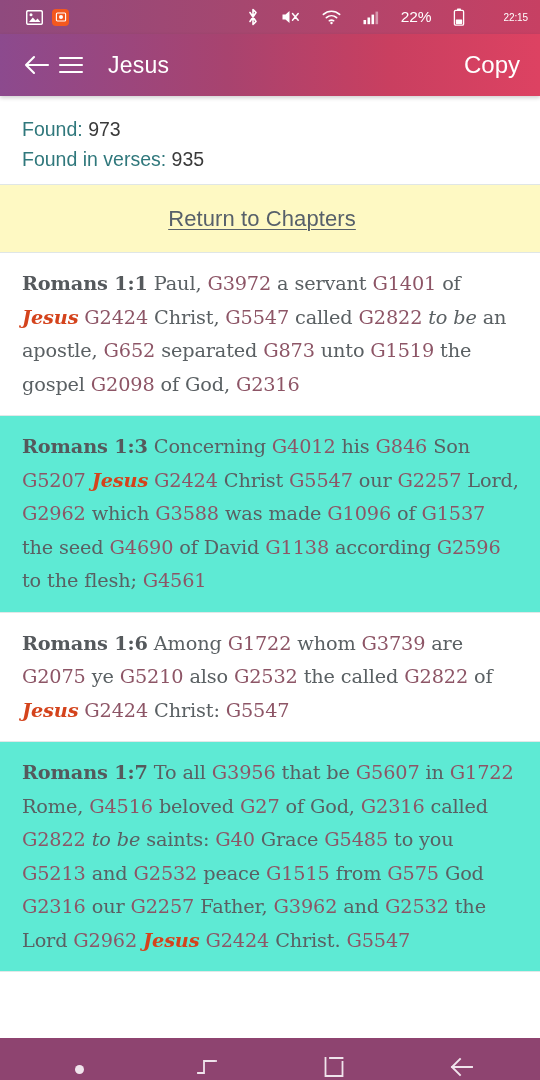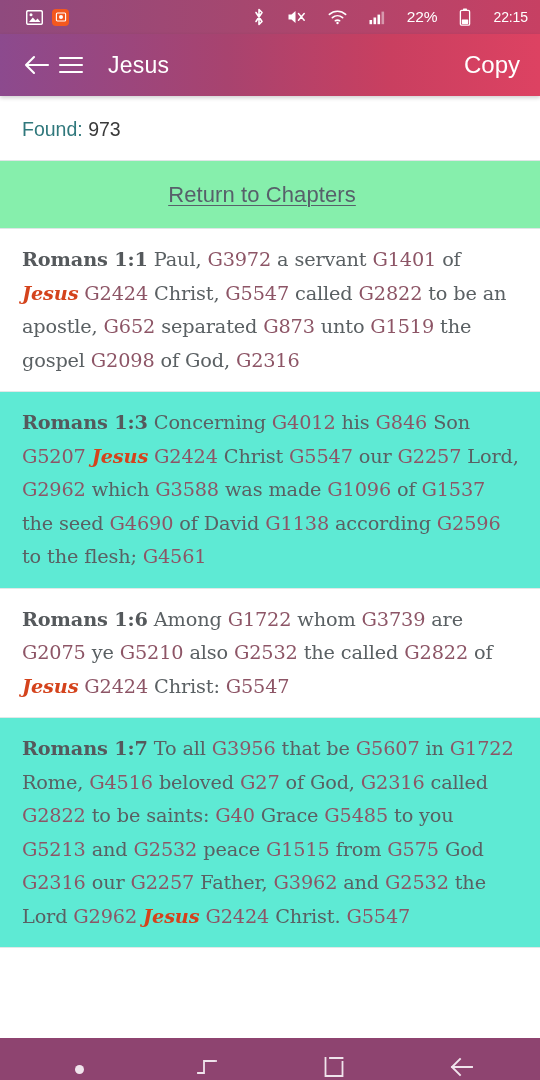--- a/index.html
+++ b/index.html
@@ -34,21 +34,21 @@
   .sicon { display: inline-flex; align-items: center; justify-content: center; }
   .app-icon-orange {
     width: 17px; height: 17px;
     background: #f4581e;
     border-radius: 4px;
     display: inline-flex;
     align-items: center; justify-content: center;
     font-size: 8px; color: #fff;
     overflow: hidden;
   }
-  .status-time { font-size: 14px; }
+  .status-time { font-size: 10px; margin-left: 16px; }
   .status-pct { font-size: 15.5px; }
 
   
   .app-bar {
     height: 62px;
     background: linear-gradient(to right, #8c4a8e 0%, #a8436f 42%, #c93f60 72%, #dd4262 100%);
     display: flex;
     align-items: center;
     padding: 0 18px 0 20px;
     box-shadow: 0 2px 4px rgba(0,0,0,0.18);
@@ -76,36 +76,36 @@
   .hamburger span { display: block; height: 2.3px; background: #fff; border-radius: 1px; }
 
   
   .content {
     background: #ffffff;
     height: 942px;
     overflow: hidden;
   }
 
   .found-block {
-    padding: 18px 22px 16px 22px;
+    padding: 18px 22px 10px 22px;
     background: #ffffff;
     border-bottom: 1px solid #dfe6e6;
   }
   .found-line {
     font-size: 19.5px;
     line-height: 30px;
     color: #3b4a4a;
   }
   .found-label { color: #30787c; }
   .found-value { color: #3a3a3a; }
 
   .return-block {
     padding: 21px 16px 20px 0;
     text-align: center;
-    background: #86efac;
+    background: #fef9c3;
     border-bottom: 1px solid #dfe6e6;
   }
   .return-link {
     font-size: 22px;
     color: #57606a;
     text-decoration: underline;
     text-underline-offset: 3px;
     text-decoration-thickness: 1px;
     letter-spacing: 0.1px;
   }
@@ -130,21 +130,21 @@
   .hl {
     color: #d4431c;
     font-weight: bold;
     font-style: italic;
   }
   .sg {
     color: #8d5566;
     text-underline-offset: 2px;
     text-decoration-thickness: 1px;
   }
-  .it { }
+  .it { font-style: italic; }
 
   
   .nav-bar {
     height: 62px;
     background: #8e4470;
     display: flex;
     align-items: center;
     justify-content: space-around;
     padding: 0 16px;
   }
@@ -234,20 +234,24 @@
   <div class="ab-title">Jesus</div>
   <div class="ab-action">Copy</div>
 </div>
 
 <div class="content">
 
   <div class="found-block">
     <div class="found-line">
       <span class="found-label">Found:</span>
       <span class="found-value">973</span>
+    </div>
+    <div class="found-line">
+      <span class="found-label">Found in verses:</span>
+      <span class="found-value">935</span>
     </div>
   </div>
 
   <div class="return-block">
     <span class="return-link">Return to Chapters</span>
   </div>
 
   <div id="verse-list">
       <div class="verse plain"><span class="ref">Romans 1:1</span> <span>Paul,</span> <span class="sg">G3972</span> <span>a servant</span> <span class="sg">G1401</span> <span>of</span> <span class="hl">Jesus</span> <span class="sg">G2424</span> <span>Christ,</span> <span class="sg">G5547</span> <span>called</span> <span class="sg">G2822</span> <span class="it">to be</span> <span>an apostle,</span> <span class="sg">G652</span> <span>separated</span> <span class="sg">G873</span> <span>unto</span> <span class="sg">G1519</span> <span>the gospel</span> <span class="sg">G2098</span> <span>of God,</span> <span class="sg">G2316</span> </div>
       <div class="verse alt"><span class="ref">Romans 1:3</span> <span>Concerning</span> <span class="sg">G4012</span> <span>his</span> <span class="sg">G846</span> <span>Son</span> <span class="sg">G5207</span> <span class="hl">Jesus</span> <span class="sg">G2424</span> <span>Christ</span> <span class="sg">G5547</span> <span>our</span> <span class="sg">G2257</span> <span>Lord,</span> <span class="sg">G2962</span> <span>which</span> <span class="sg">G3588</span> <span>was made</span> <span class="sg">G1096</span> <span>of</span> <span class="sg">G1537</span> <span>the seed</span> <span class="sg">G4690</span> <span>of David</span> <span class="sg">G1138</span> <span>according</span> <span class="sg">G2596</span> <span>to the flesh;</span> <span class="sg">G4561</span> </div>

